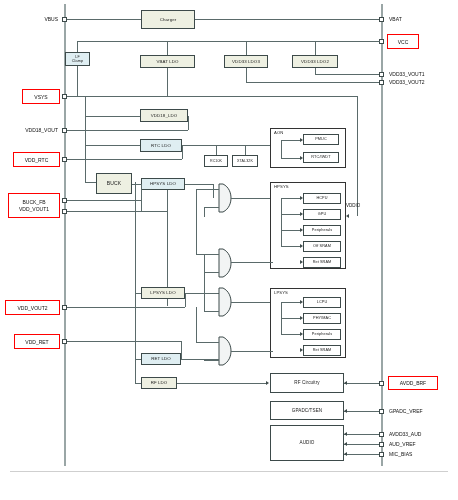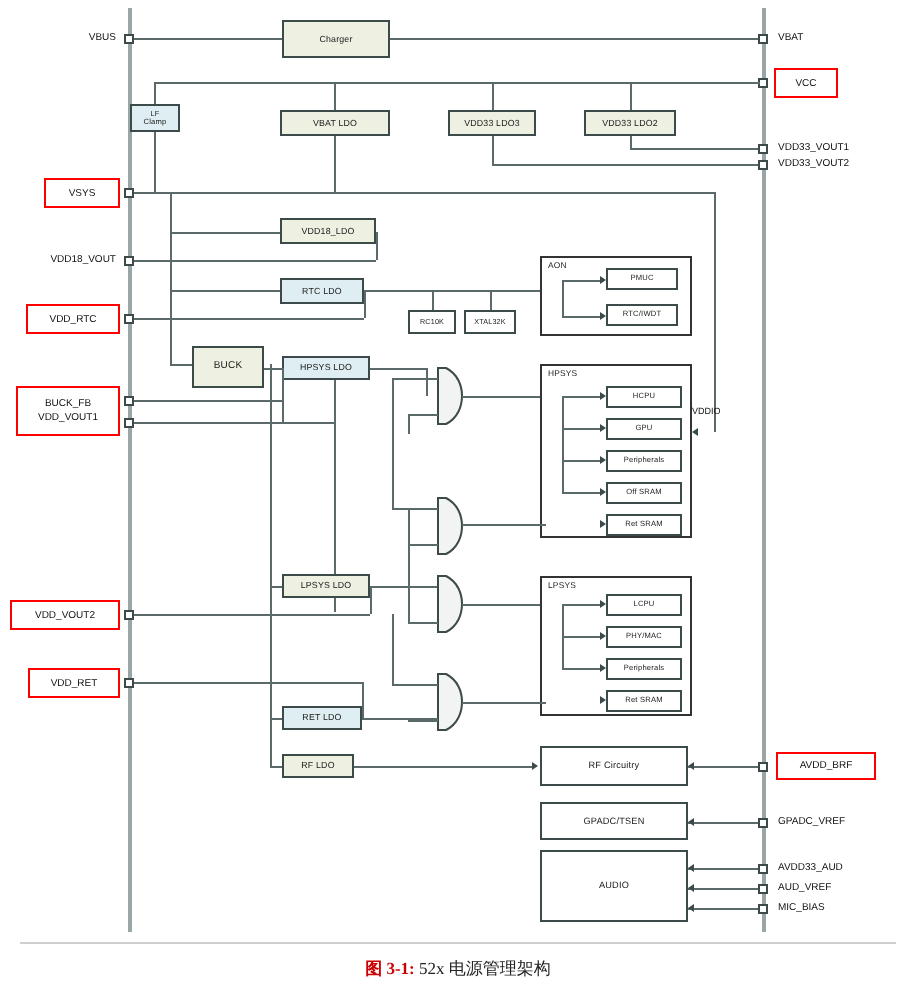--- a/index.html
+++ b/index.html
@@ -338,18 +338,14 @@
   <div class="arw arw-left" style="left:344px;top:442px;border-left:none;border-right:3px solid #3d4a4a;"></div>
   <div class="pin" style="left:379px;top:442px;"></div>
   <div class="pinlabel" style="left:389px;top:442px;">AUD_VREF</div>
 
   <div class="wire h" style="left:344px;top:454px;width:36px;"></div>
   <div class="arw arw-left" style="left:344px;top:452px;border-left:none;border-right:3px solid #3d4a4a;"></div>
   <div class="pin" style="left:379px;top:452px;"></div>
   <div class="pinlabel" style="left:389px;top:452px;">MIC_BIAS</div>
 
   <div class="rule" style="left:10px;top:471px;width:438px;"></div>
-  <div class="caption" style="top:479px;">
-    <span class="num">图 3-1:</span>
-    <span>52x 电源管理架构</span>
-  </div>
 
 </div>
 
 </body></html>

